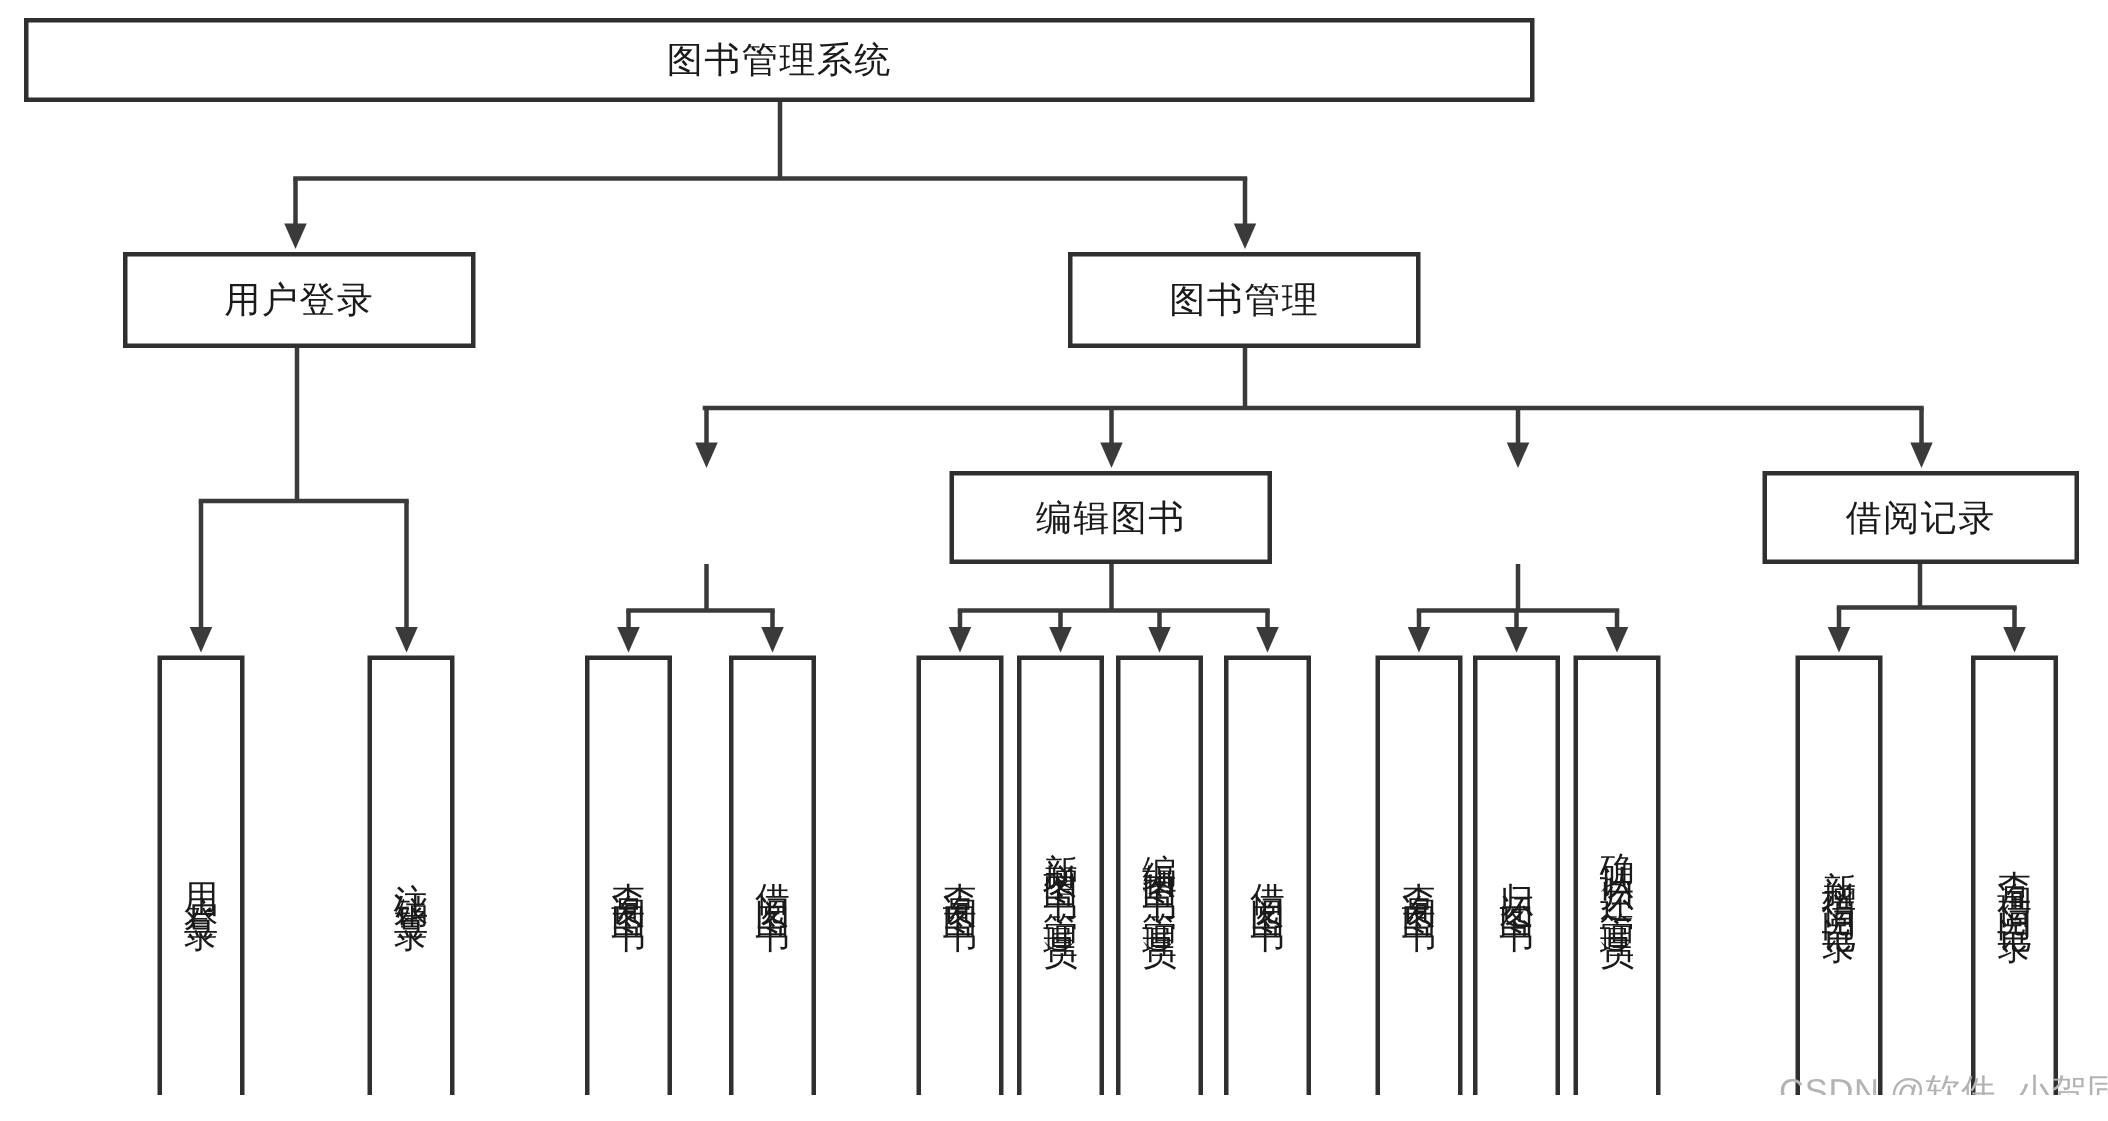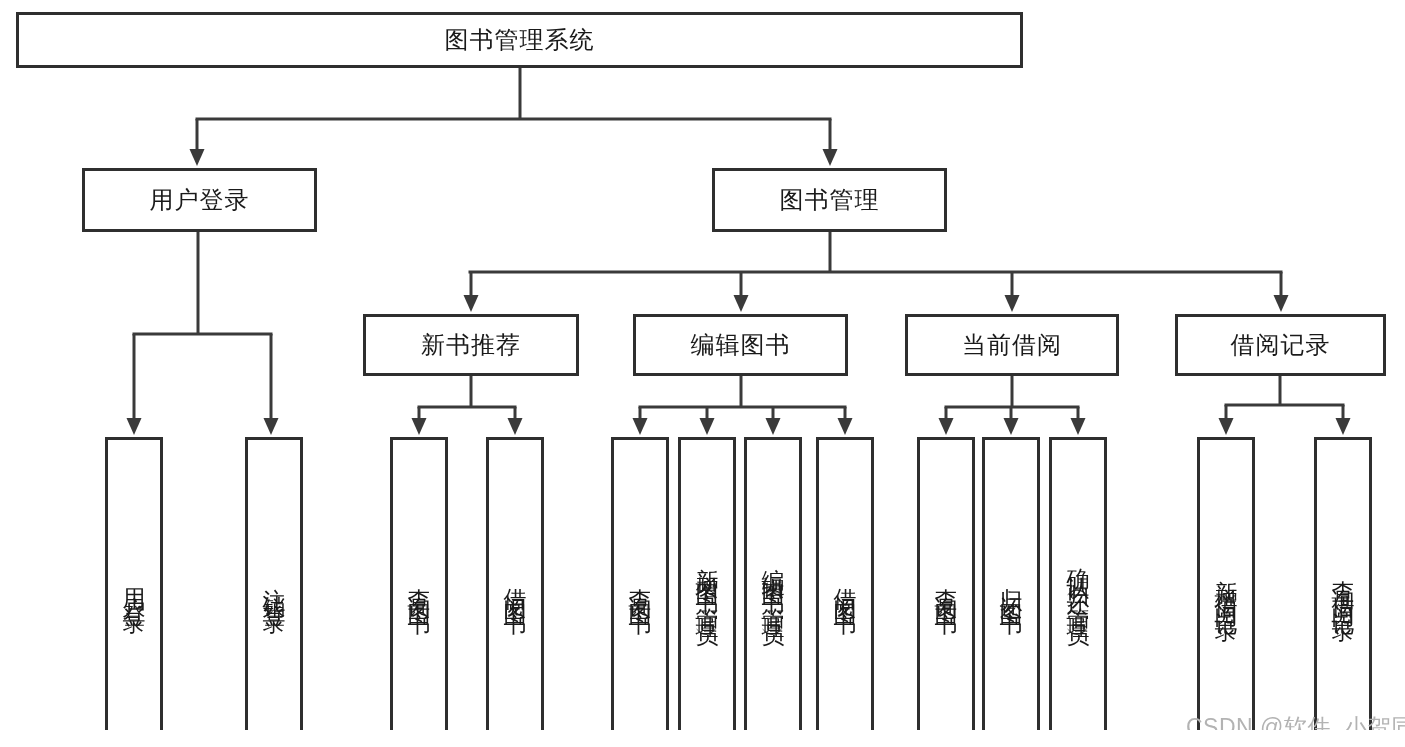--- a/index.html
+++ b/index.html
@@ -104,28 +104,22 @@
     <span>图书管理系统</span>
   </div>
 
   <div class="node h-node" style="left:82px;top:168px;width:235px;height:64px;">
     <span>用户登录</span>
   </div>
   <div class="node h-node" style="left:712px;top:168px;width:235px;height:64px;">
     <span>图书管理</span>
   </div>
 
-  <div class="node h-node" style="left:363px;top:314px;width:216px;height:62px;">
-    <span>新书推荐</span>
-  </div>
   <div class="node h-node" style="left:633px;top:314px;width:215px;height:62px;">
     <span>编辑图书</span>
-  </div>
-  <div class="node h-node" style="left:905px;top:314px;width:214px;height:62px;">
-    <span>当前借阅</span>
   </div>
   <div class="node h-node" style="left:1175px;top:314px;width:211px;height:62px;">
     <span>借阅记录</span>
   </div>
 
   <div class="node v-node" style="left:105px;">
     <span class="vtext">用户登录</span>
   </div>
   <div class="node v-node" style="left:245px;">
     <span class="vtext">注销登录</span>

